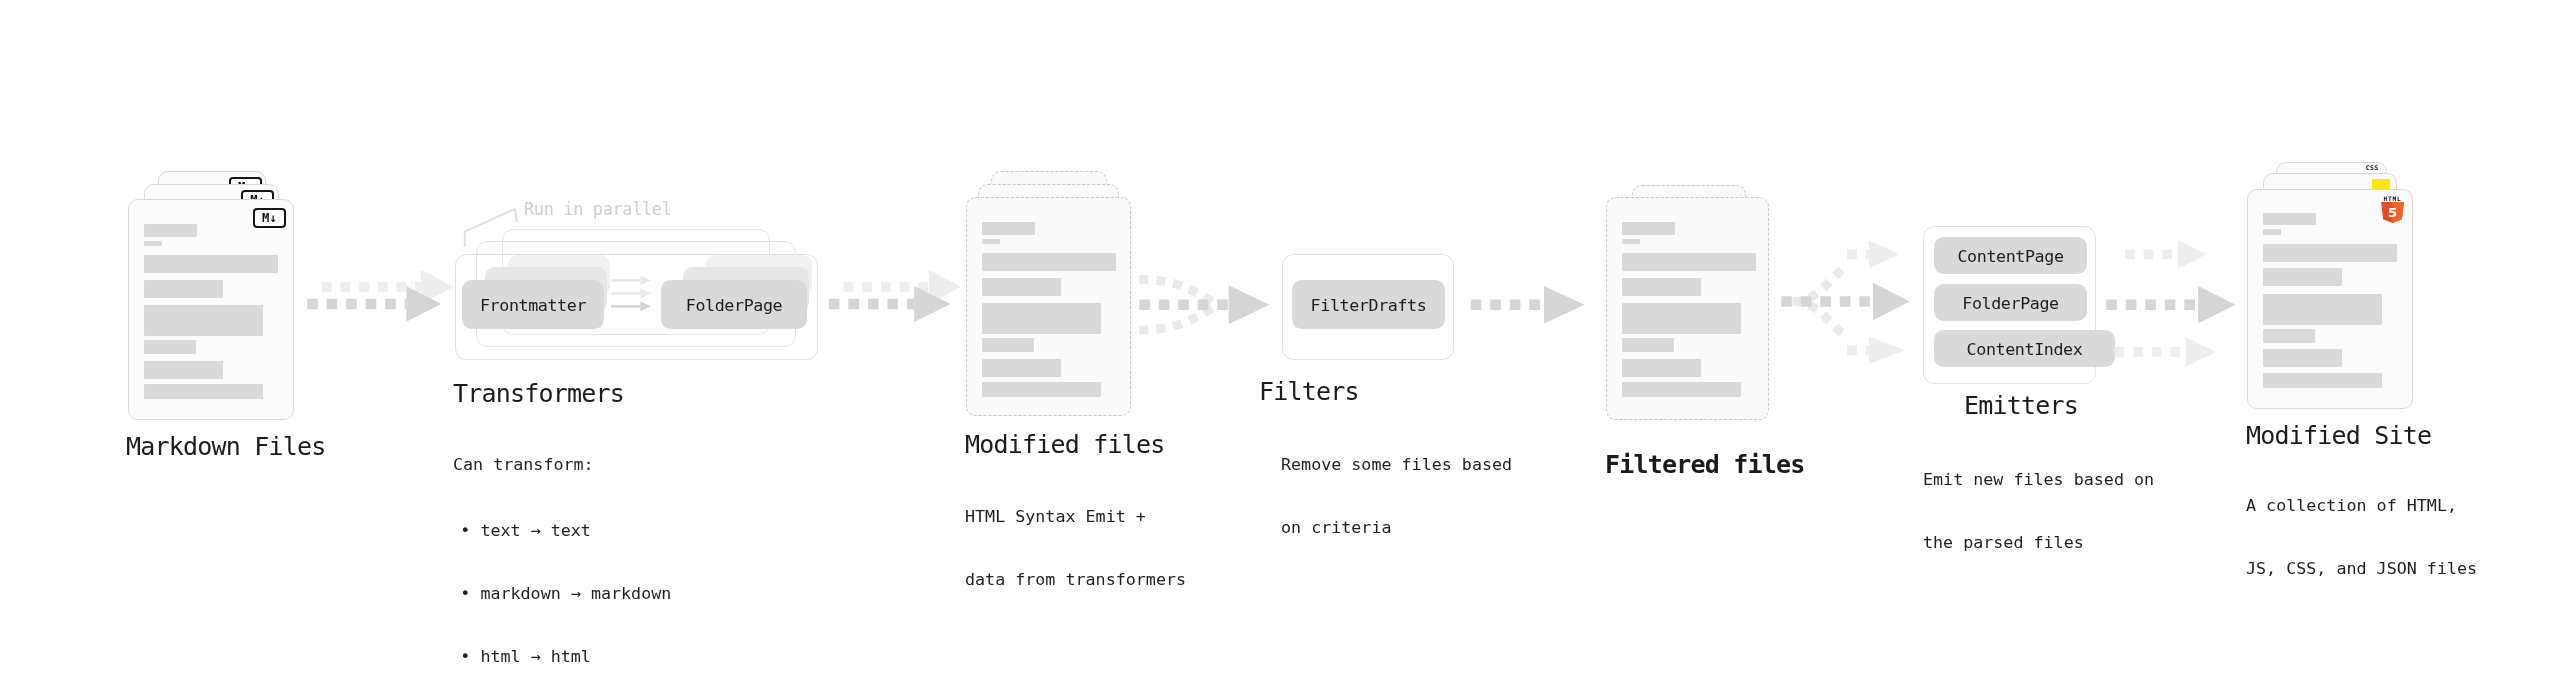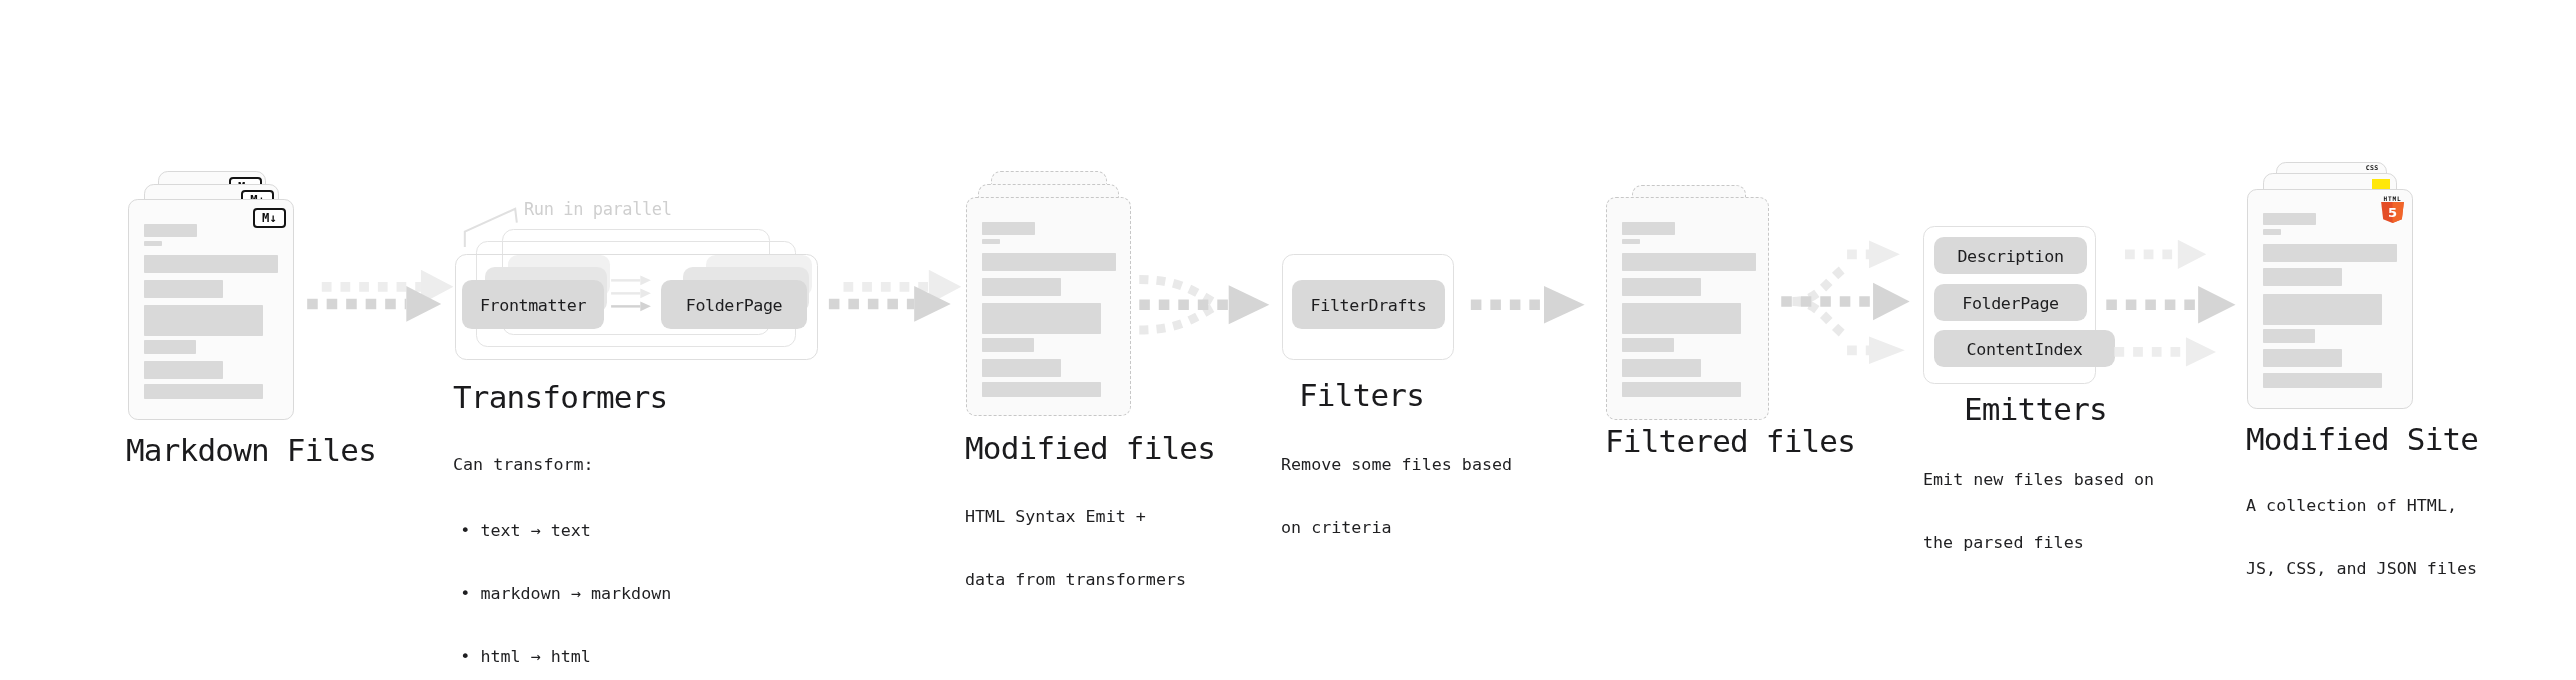--- a/index.html
+++ b/index.html
@@ -1,20 +1,20 @@
 <!DOCTYPE html>
 <html style="font-size:13px"><head>
 <meta charset="utf-8">
 <style>
   html,body{margin:0;padding:0;background:#ffffff;}
   .canvas{
     position:relative;width:2576px;height:681px;background:#ffffff;overflow:hidden;
     font-family:"DejaVu Sans Mono","Liberation Mono",monospace;color:#1b1b1d;
   }
-  .title{position:absolute;font-size:31px;letter-spacing:-0.8px;color:#1b1b1d;white-space:pre;}
+  .title{position:absolute;font-size:25px;letter-spacing:-0.8px;color:#1b1b1d;white-space:pre;}
   .desc{position:absolute;font-size:16.7px;line-height:21px;color:#1f1f21;white-space:pre;}
   .desc .indent{padding-left:7.3px;}
   .desc .first-bullet{margin-top:3px;}
   
   .doc{position:absolute;background:#fbfbfb;border:1.6px solid #d9d9d9;border-radius:9.8px;box-sizing:border-box;}
   .doc.dashed{background:#fafafa;border:1.6px dashed #c7c7c7;}
   .bars{position:absolute;left:14.6px;top:24.4px;}
   .bar{display:block;background:#d9d9d9;border-radius:0.8px;}
   .b1{width:53px;height:12.2px;margin-bottom:4.1px;}
   .b2{width:18.7px;height:5.7px;margin-bottom:9px;}
@@ -133,47 +133,47 @@
     <div class="title" style="left:965px;top:430px;">Modified files</div>
     <div class="desc" style="left:965px;top:464px;">
       <div>HTML Syntax Emit +</div>
       <div>data from transformers</div>
     </div>
   </div>
 
   <div>
     <div class="frame solid" style="left:1282px;top:254px;width:172px;height:106px;"></div>
     <div class="pill" style="left:1292px;top:280px;width:153px;height:49px;"><span>FilterDrafts</span></div>
-    <div class="title" style="left:1299px;top:377px;">Filters</div>
+    <div class="title" style="left:1259px;top:377px;">Filters</div>
     <div class="desc" style="left:1281px;top:412px;">
       <div>Remove some files based</div>
       <div>on criteria</div>
     </div>
   </div>
 
   <div>
     <div class="doc dashed" style="left:1632px;top:185px;width:114px;height:37px;"></div>
     <div class="doc dashed" style="left:1606px;top:197px;width:163px;height:223px;">
       <div class="bars">
         <i class="bar b1"></i>
           <i class="bar b2"></i>
           <i class="bar b3"></i>
           <i class="bar b4"></i>
         <i class="bar b5"></i>
           <i class="bar b6"></i>
           <i class="bar b7"></i>
           <i class="bar b8"></i>
       </div>
     </div>
-    <div class="title" style="left:1605px;top:423px;">Filtered files</div>
+    <div class="title" style="left:1605px;top:450px;font-weight:bold;">Filtered files</div>
   </div>
 
   <div>
     <div class="frame solid" style="left:1923px;top:226px;width:173px;height:158px;"></div>
-    <div class="pill" style="left:1934px;top:237px;width:153px;height:37px;"><span>Description</span></div>
+    <div class="pill" style="left:1934px;top:237px;width:153px;height:37px;"><span>ContentPage</span></div>
     <div class="pill" style="left:1934px;top:284px;width:153px;height:37px;"><span>FolderPage</span></div>
     <div class="pill" style="left:1934px;top:330px;width:181px;height:37px;"><span>ContentIndex</span></div>
     <div class="title" style="left:1923px;top:391px;margin-left:41px;">Emitters</div>
     <div class="desc" style="left:1923px;top:427px;">
       <div>Emit new files based on</div>
       <div>the parsed files</div>
     </div>
   </div>
 
   <div>

